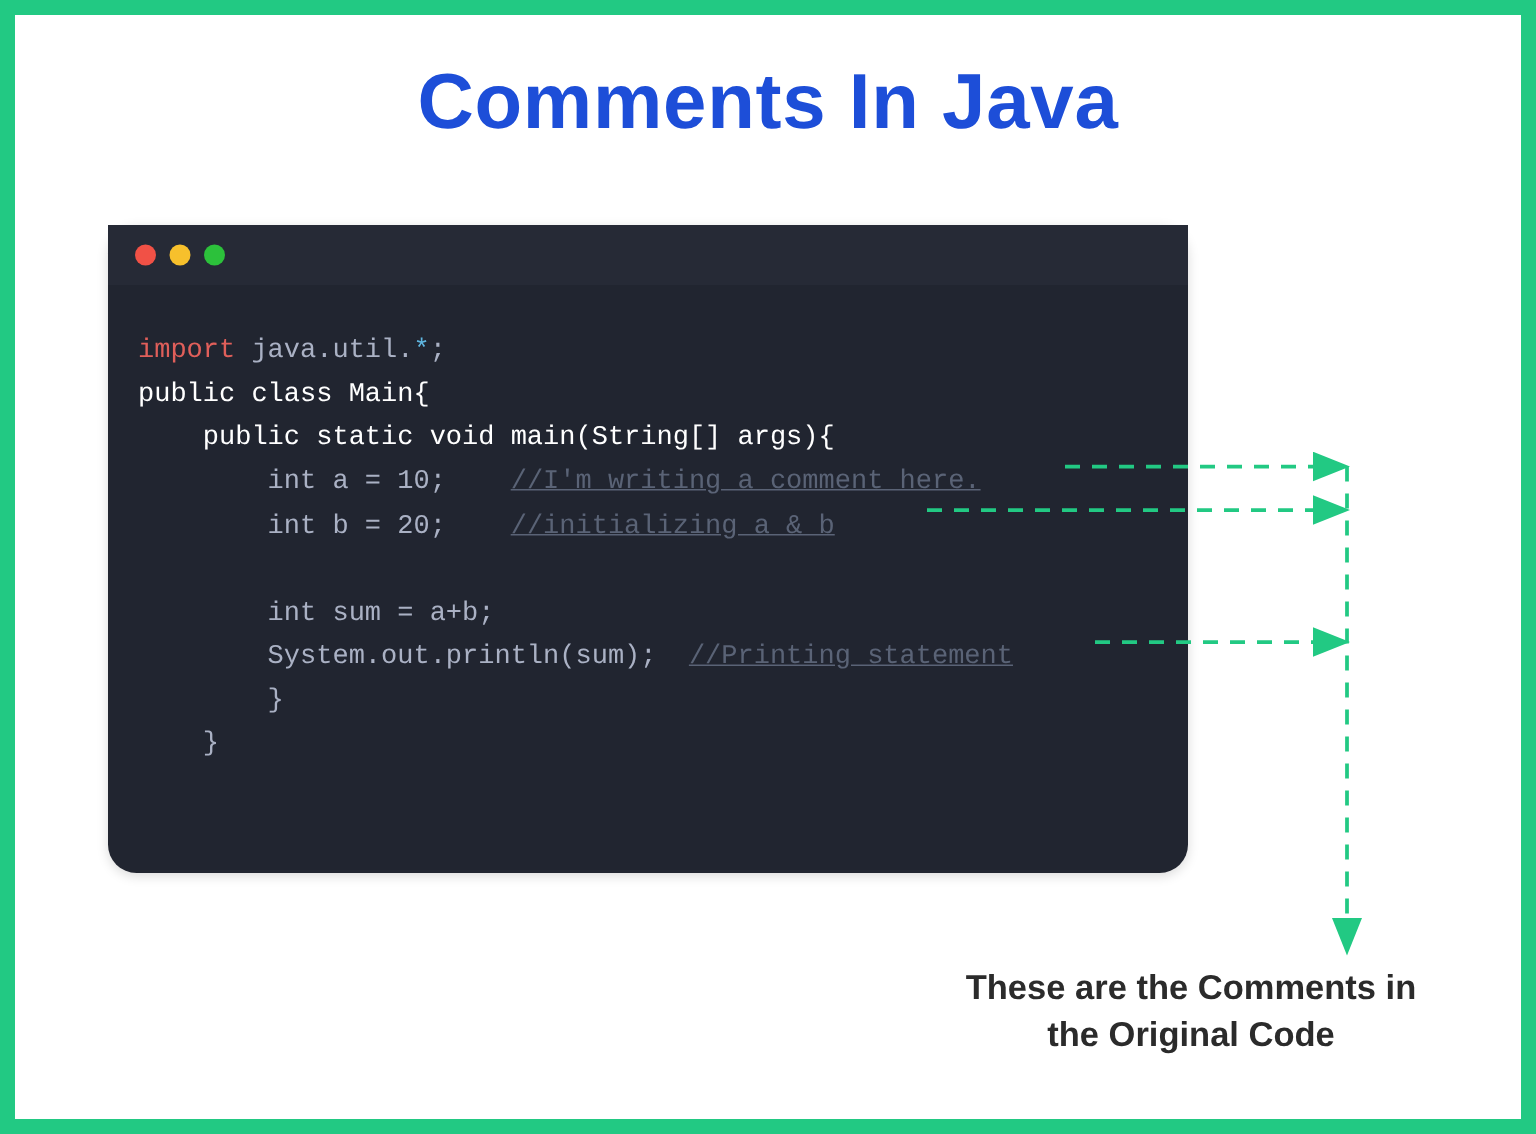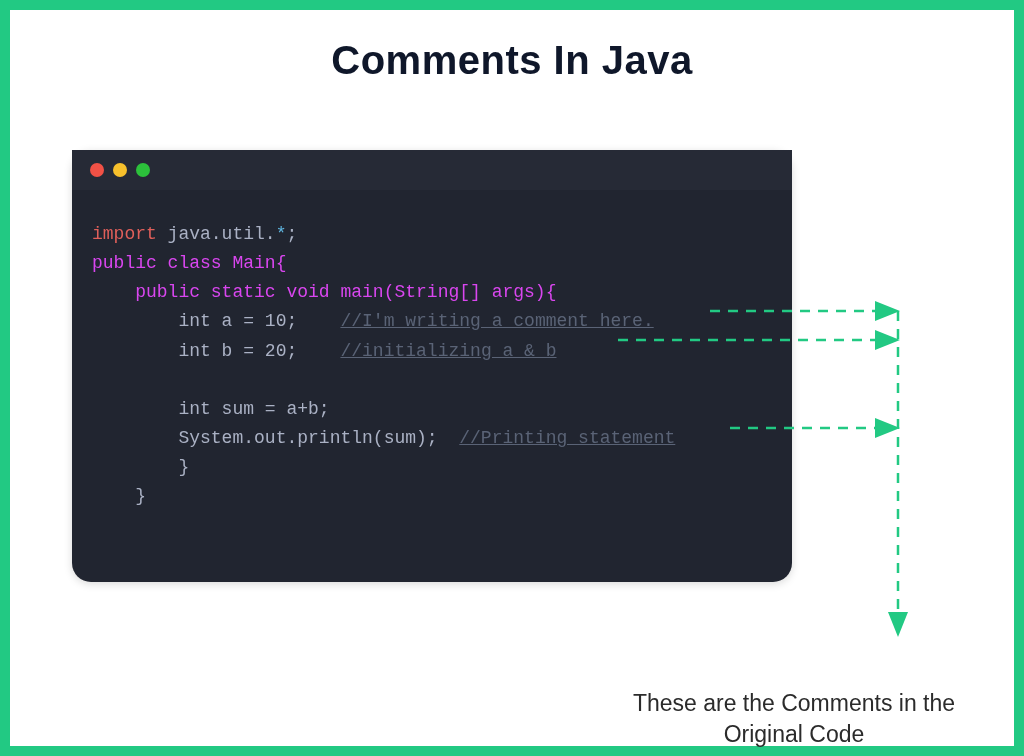--- a/index.html
+++ b/index.html
@@ -11,23 +11,23 @@
     position: relative;
   }
   .outer-frame {
     position: absolute;
     inset: 0;
     border: 10px solid #22c983;
     background: #fff;
   }
   .title {
     text-align: center;
-    font-size: 40px;
+    font-size: 52px;
     font-weight: 800;
-    color: #0f172a;
+    color: #1d4ed8;
     margin-top: 28px;
     letter-spacing: 0.5px;
   }
   .code-window {
     position: absolute;
     left: 62px;
     top: 140px;
     width: 720px;
     height: 432px;
     background: #212530;
@@ -48,30 +48,30 @@
   .dot.green { background: #2cc13b; }
   .code-body {
     padding: 30px 20px 20px 20px;
     font-family: "SFMono-Regular", Consolas, "Liberation Mono", Menlo, monospace;
     font-size: 18px;
     line-height: 1.62;
     white-space: pre;
     color: #aab1c4;
   }
   .kw-import { color: #e05f5a; }
-  .kw { color: #d946ef; }
+  .kw { color: #ffffff; }
   .star { color: #5fb6e0; }
   .comment { color: #5a6376; text-decoration: underline; }
   .caption {
     position: absolute;
     right: 55px;
-    top: 678px;
+    top: 633px;
     width: 330px;
     font-size: 23px;
-    font-weight: 400;
+    font-weight: 700;
     color: #2b2b2b;
     text-align: center;
     line-height: 1.35;
   }
   svg.arrows {
     position: absolute;
     left: 0; top: 0;
     width: 1024px; height: 756px;
     pointer-events: none;
   }

